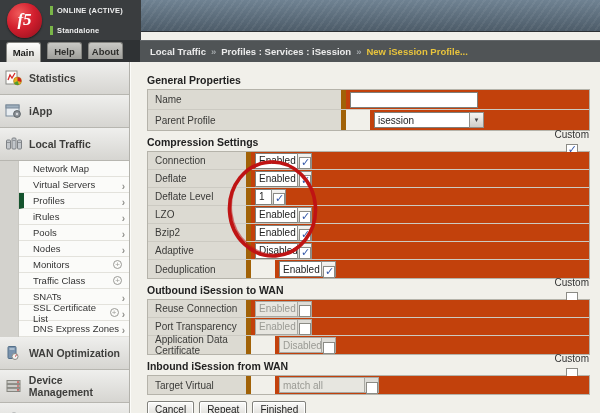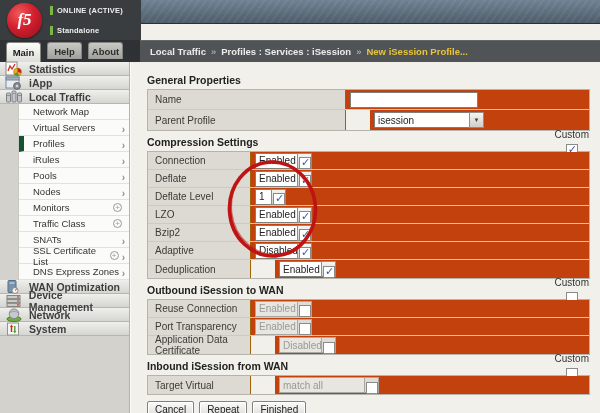--- a/index.html
+++ b/index.html
@@ -1,21 +1,21 @@
 <!DOCTYPE html>
 <html><head>
 <meta charset="utf-8">
 <style>
   * { margin:0; padding:0; box-sizing:border-box; }
   html,body { width:600px; height:413px; overflow:hidden;
     font-family:"Liberation Sans","DejaVu Sans",sans-serif; background:#f1f0ea; }
   .stage { position:relative; width:600px; height:413px; }
 
   
-  .topbar { position:absolute; left:0; top:0; width:600px; height:24px;
+  .topbar { position:absolute; left:0; top:0; width:600px; height:32px;
     background:repeating-linear-gradient(125deg, rgba(255,255,255,.05) 0 2px, rgba(0,0,0,0) 2px 6px),
       linear-gradient(#6f8292,#4d5c69); border-bottom:1px solid #2c3033; }
   .logo-area { position:absolute; left:0; top:0; width:141px; height:40px; background:#3a3d3f; display:flex; align-items:center; }
   .f5-ball { width:35px; height:35px; margin-left:7px; border-radius:50%;
     background:radial-gradient(circle at 35% 30%, #f05a5a 0%, #d31f2e 45%, #8f0f1c 100%);
     color:#fff; font-weight:bold; font-style:italic; font-size:17px;
     display:flex; align-items:center; justify-content:center; font-family:"Liberation Serif",serif;
     box-shadow:0 1px 2px rgba(0,0,0,.6); }
   .status-block { margin-left:8px; display:flex; flex-direction:column; gap:11px; }
   .status-line { display:flex; align-items:center; gap:4px; }
@@ -31,21 +31,21 @@
   .tab.active { height:20px; background:linear-gradient(#fdfdfc,#dddcd7); color:#1c1c1a; }
   .bcband { position:absolute; left:140px; top:0; width:460px; height:22px; background:#505456;
     border-top:1px solid #63676a; display:flex; align-items:center; padding-left:10px; }
   .bc-link { color:#ececec; font-size:9.5px; font-weight:bold; }
   .bc-sep { color:#a3a8ab; font-size:9.5px; font-weight:bold; margin:0 5px; }
   .bc-current { font-size:9.5px; font-weight:bold; }
 
   
   .sidebar { position:absolute; left:0; top:62px; width:130px; height:351px; background:#d3d2cd;
     border-right:1px solid #b3b2ac; }
-  .nav-item { height:14px; display:flex; align-items:center; gap:5px; padding-left:4px;
+  .nav-item { height:33px; display:flex; align-items:center; gap:5px; padding-left:4px;
     background:linear-gradient(#efefed,#d6d5d1); border-bottom:1px solid #b7b6b0; cursor:default; }
   .nav-label { font-size:10.5px; font-weight:bold; color:#3e3e3c; }
   .submenu { background:#fbfbf9; margin-left:18px; border-left:1px solid #c9c8c2; }
   .sub-item { height:16px; display:flex; align-items:center; padding-left:14px; padding-right:4px;
     border-bottom:1px solid #e3e2dc; position:relative; cursor:default; }
   .sub-item.active { border-left:5px solid #14532d; padding-left:9px; }
   .sub-label { font-size:9.5px; color:#333; flex:1; }
   .chev::after { content:"\203A"; color:#8f8f8b; font-size:10px; font-weight:bold; }
   .plus { width:9px; height:9px; border:1px solid #9a9a96; border-radius:50%; color:#9a9a96;
     font-size:8px; line-height:7px; text-align:center; margin-right:3px; }
@@ -57,21 +57,21 @@
     background:#f1f0ea; border-left:1px solid #fbfbf8; padding:10px 10px 0 16px; }
   .section-head { display:flex; align-items:center; justify-content:space-between; height:14px; margin-top:4px; }
   .section-head:first-child { margin-top:1px; }
   .section-title { font-size:10.5px; font-weight:bold; color:#222; }
   .custom-wrap { display:flex; align-items:center; gap:4px; padding-right:1px;flex-direction:column; }
   .custom-label { font-size:10px; color:#333; }
   .tbl { border:1px solid #b5b3aa; margin-top:2px; }
   .row { display:flex; height:18px; border-bottom:1px solid #ccCAc2; }
   .tbl .row:last-child { border-bottom:none;gap:24px; }
   .gp .row { height:20px; }
-  .c-label { width:103px; background:#dcdad2; border-right:1px solid #a16207;
+  .c-label { width:103px; background:#dcdad2; border-right:5px solid #a16207;
     display:flex; align-items:center; padding-left:7px; }
   .gp .c-label { width:198px; }
   .c-label span { font-size:10px; color:#3a3a38; }
   .c-value { flex:1; background:#c2410c; display:flex; align-items:center; padding-left:4px; position:relative; }
   .row-check { position:absolute; right:13px; top:50%; transform:translateY(-50%); }
 
   .cb { width:12px; height:12px; background:#fff; border:1px solid #8b8b85; display:inline-block;
     position:relative; }
   .cb.checked::after { content:"\2713"; position:absolute; left:1px; top:-2px; color:#3558a8;
     font-size:11px; font-weight:bold; }

